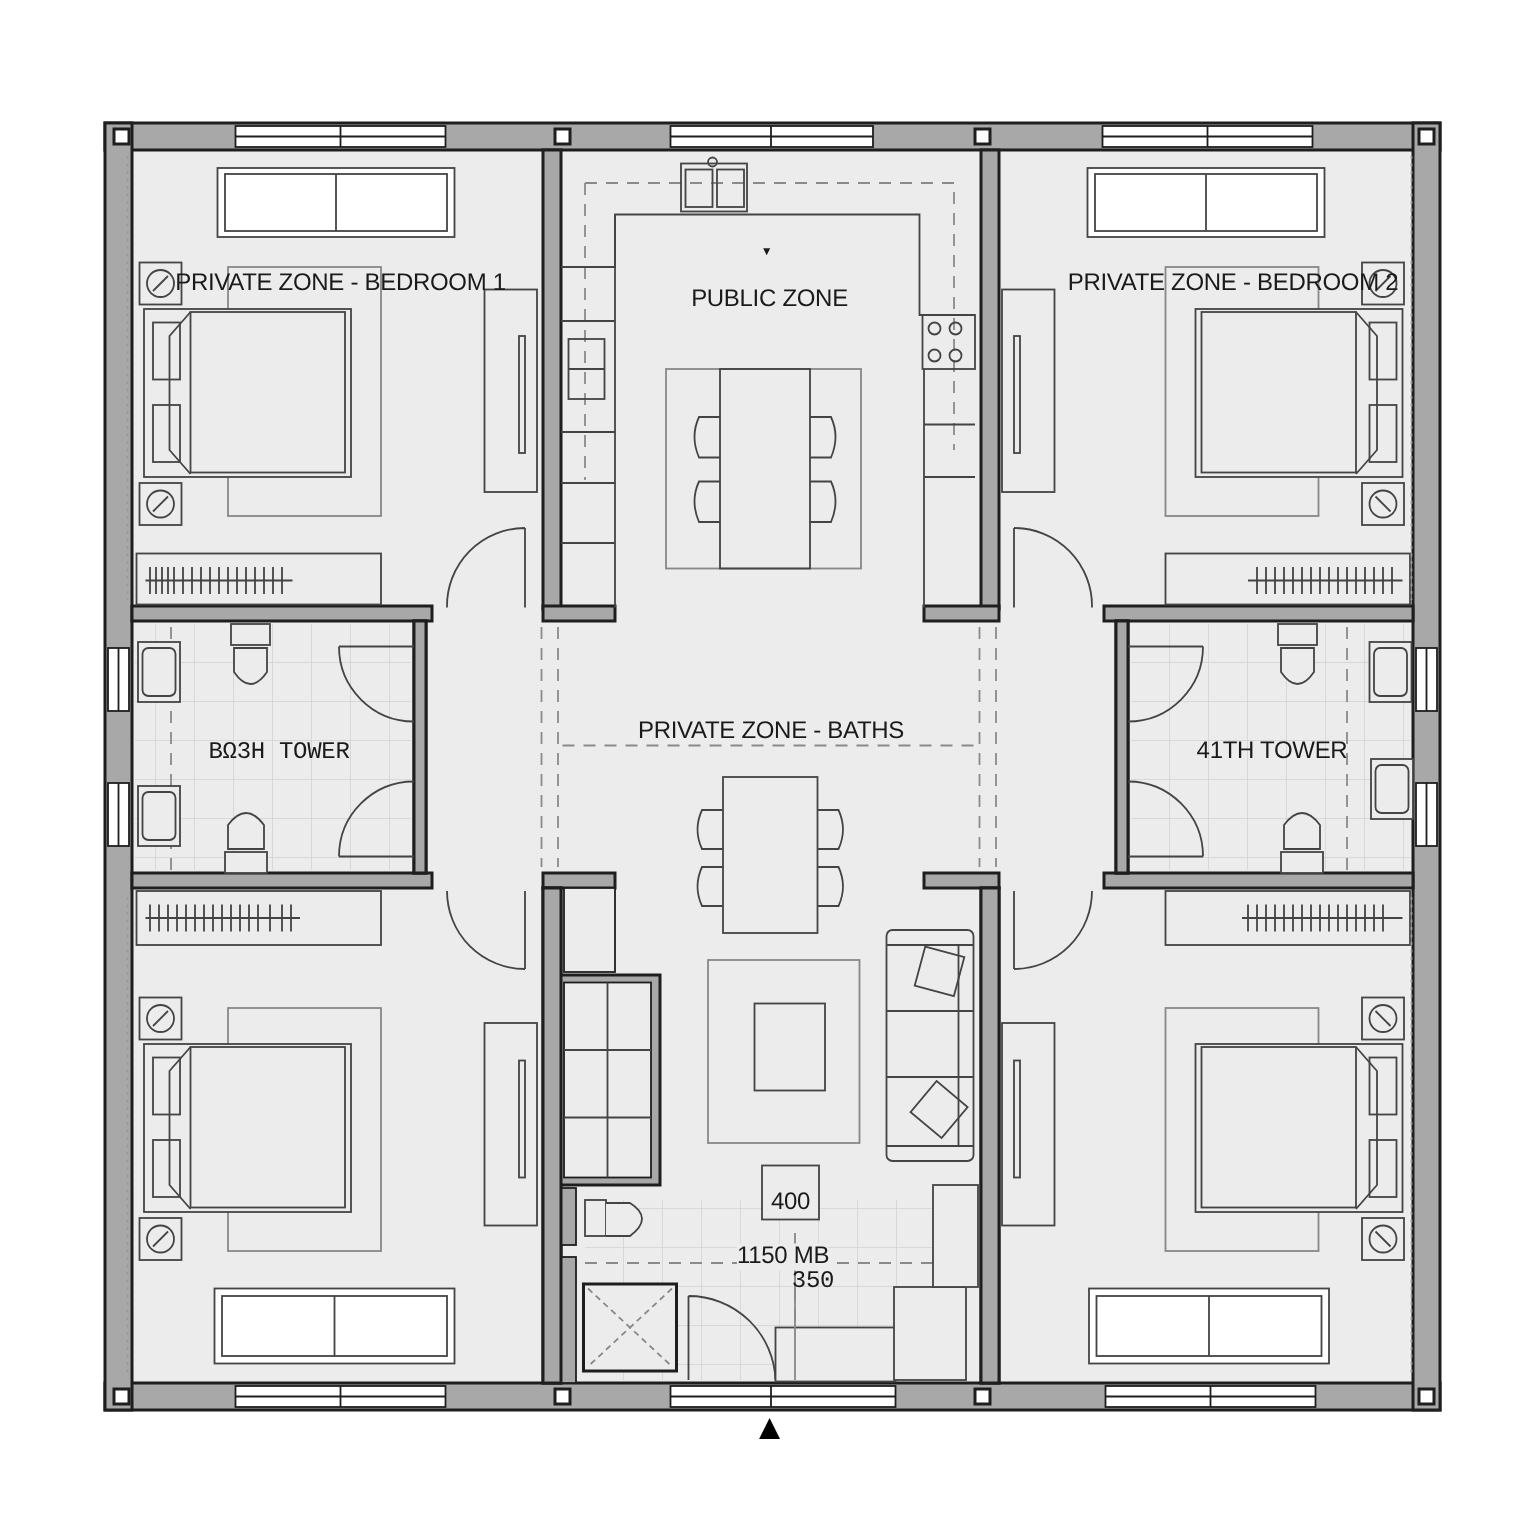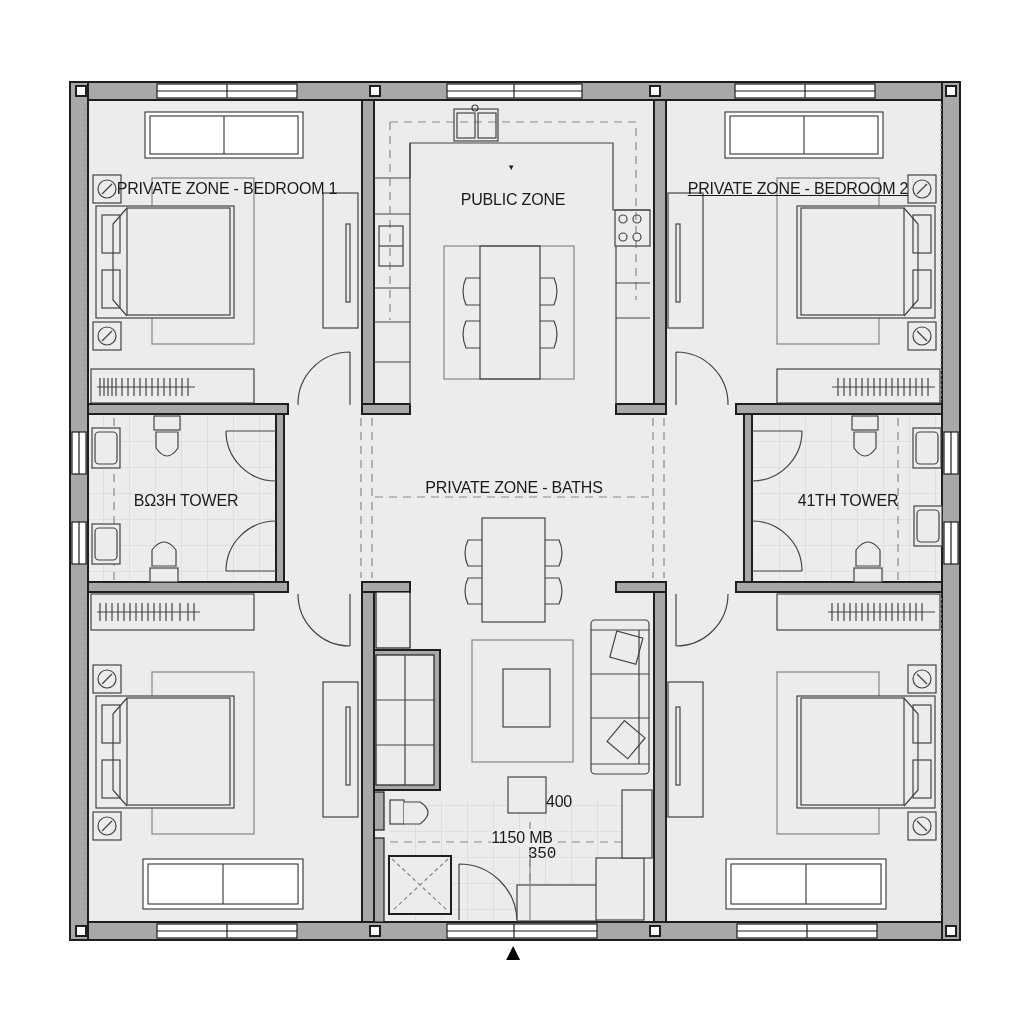--- a/index.html
+++ b/index.html
@@ -320,20 +320,20 @@
 
   <g fill="#a8a8a8" stroke="#1e1e1e" stroke-width="2">
     <rect x="362" y="592" width="12" height="330"></rect>
     <rect x="654" y="592" width="12" height="330"></rect>
   </g>
 </svg>
 
 <div class="lbl" style="left:227px; top:180px;">PRIVATE ZONE - BEDROOM 1</div>
 <div class="lbl" style="left:511px; top:163px; font-size:8px;">▼</div>
 <div class="lbl" style="left:513px; top:181px;margin-top:10px;">PUBLIC ZONE</div>
-<div class="lbl" style="left:798px; top:180px;text-decoration:underline;">PRIVATE ZONE - BEDROOM 2</div>
+<div class="lbl" style="left:822px; top:180px;">PRIVATE ZONE - BEDROOM 2</div>
 <div class="lbl" style="left:514px; top:479px;">PRIVATE ZONE - BATHS</div>
-<div class="lbl" style="left:186px; top:492px;">BΩ3H TOWER</div>
+<div class="lbl" style="left:186px; top:492px;font-family:Liberation Mono, monospace;">BΩ3H TOWER</div>
 <div class="lbl" style="left:848px; top:492px;text-align:right;">41TH TOWER</div>
-<div class="lbl" style="left:527px; top:793px;margin-left:32px;">400</div>
+<div class="lbl" style="left:527px; top:793px;">400</div>
 <div class="lbl" style="left:522px; top:829px; background:#ececec;text-align:center;">1150 MB</div>
 <div class="lbl" style="left:542px; top:845px;font-family:Liberation Mono, monospace;">350</div>
 <div class="lbl" style="left:513px; top:938px; font-size:24px; color:#000;">▲</div>
 
 </body></html>

